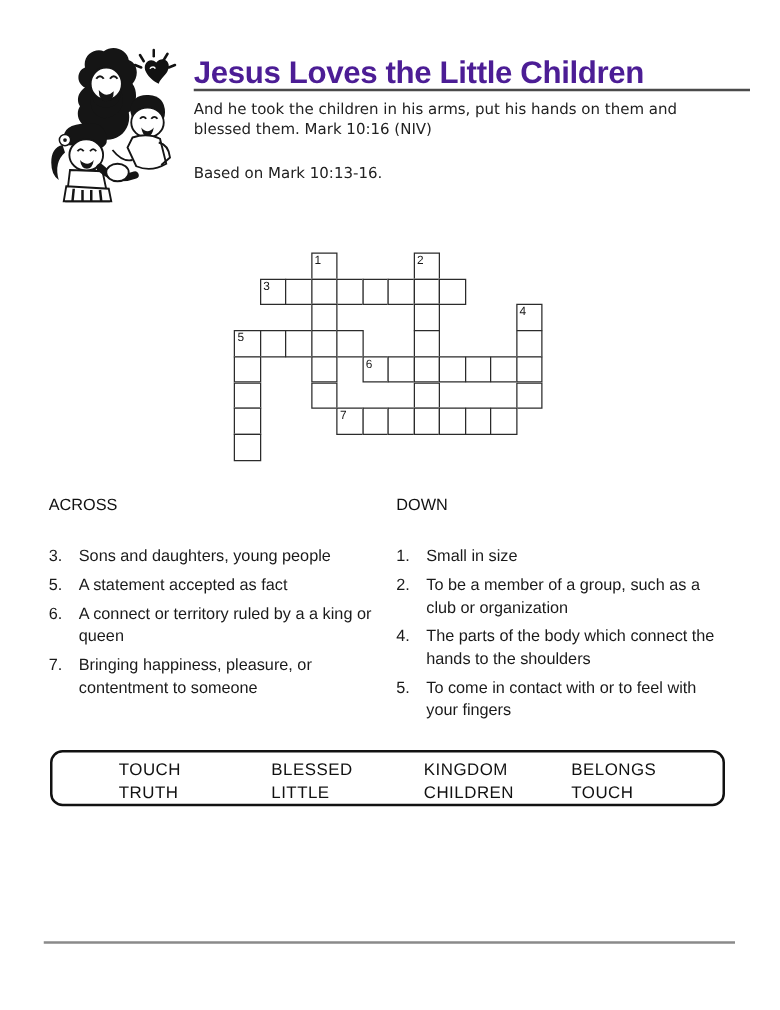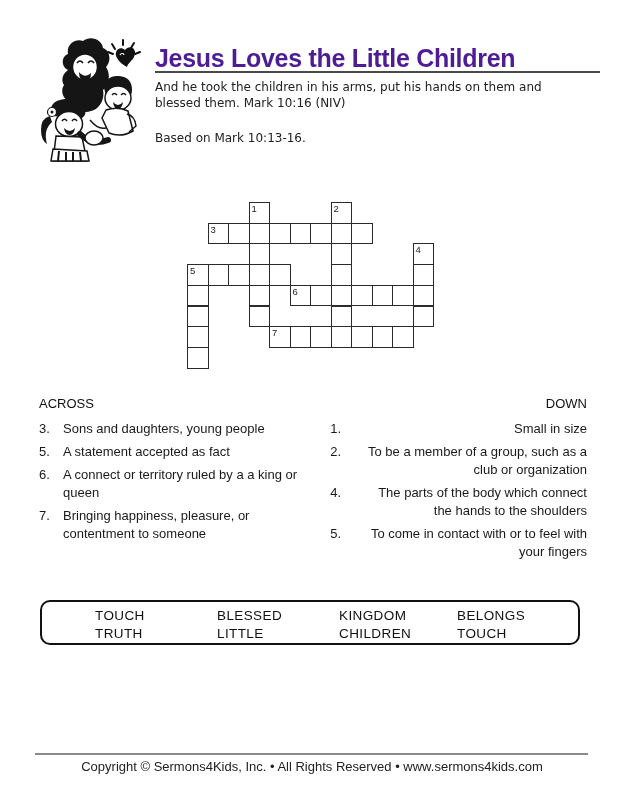--- a/index.html
+++ b/index.html
@@ -17,26 +17,26 @@
             font-family:"DejaVu Sans",sans-serif;font-size:12px;color:#222;}
 
   
   .grid{position:absolute;left:187px;top:202px;width:248px;height:168px;}
   .cw-cell{position:absolute;box-sizing:border-box;border:1px solid #2b2b2b;background:#fff;}
   .cw-num{position:absolute;font-size:9.5px;line-height:10px;color:#1a1a1a;padding:1px 0 0 2px;}
 
   
   .clues-col{position:absolute;top:395px;}
   .clues-across{left:39px;width:280px;}
-  .clues-down{left:317px;width:270px;text-align:right;}
-  .clues-heading{font-size:13px;line-height:18px;margin-bottom:7px;color:#111;}
+  .clues-down{left:317px;width:270px;}
+  .clues-heading{font-size:13px;line-height:18px;margin-bottom:23px;color:#111;}
   .clue{display:flex;font-size:13px;line-height:18px;margin-bottom:5px;color:#1a1a1a;}
   .cnum{flex:none;width:24px;}
   .ctext-across{width:248px;}
-  .ctext-down{width:238px;margin-left:24px;}
+  .ctext-down{width:238px;}
 
   
   .word-bank{position:absolute;left:40px;top:600px;width:540px;height:45px;box-sizing:border-box;
              border:2px solid #111;border-radius:10px;padding:5px 0 0 53px;}
   .wb-row{display:grid;grid-template-columns:122px 122px 118px auto;font-size:13.5px;
           line-height:18px;letter-spacing:0.4px;color:#111;}
 
   
   .footer-rule{position:absolute;left:35px;top:753px;width:553px;height:2px;background:#8a8a8a;}
   .footer-text{position:absolute;left:0;top:759px;width:624px;text-align:center;
@@ -223,15 +223,14 @@
       </div>
       <div class="wb-row">
         <span>TRUTH</span>
         <span>LITTLE</span>
         <span>CHILDREN</span>
         <span>TOUCH</span>
       </div>
     </div>
 
   <div class="footer-rule"></div>
-  <div class="footer-text">Copyright © Sermons4Kids, Inc. • All Rights Reserved • www.sermons4kids.com</div>
 
 </div>
 
 </body></html>

